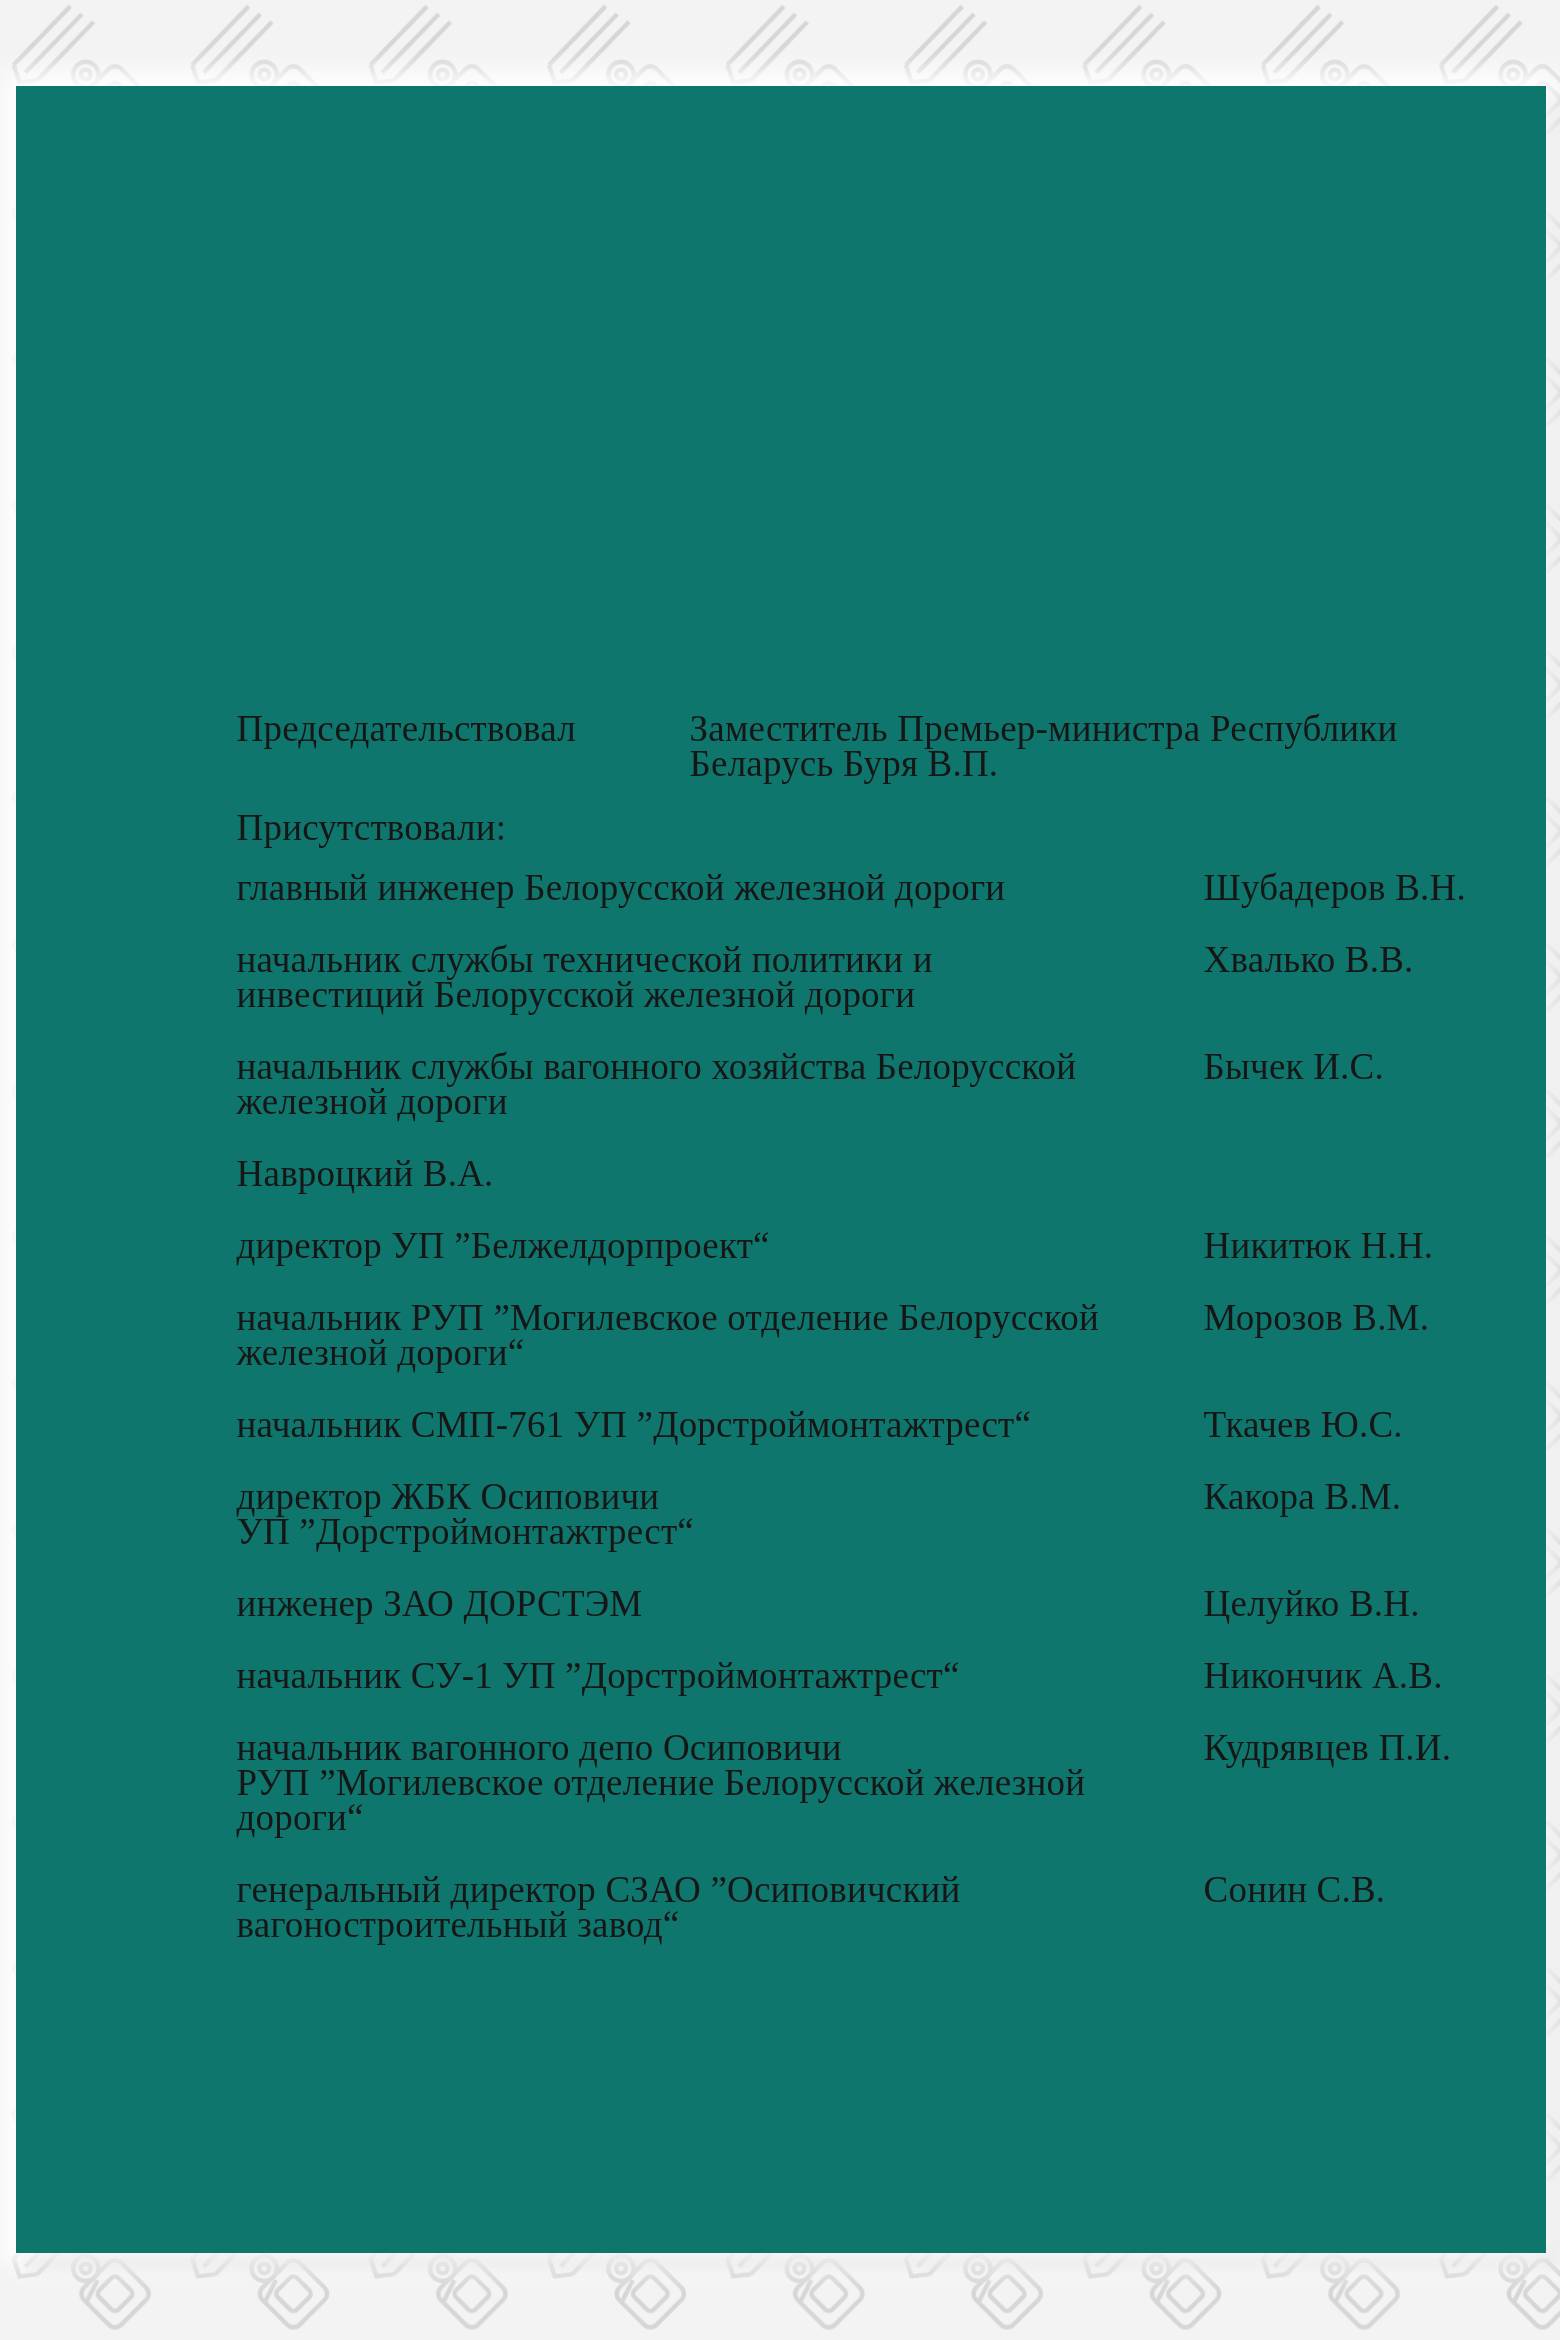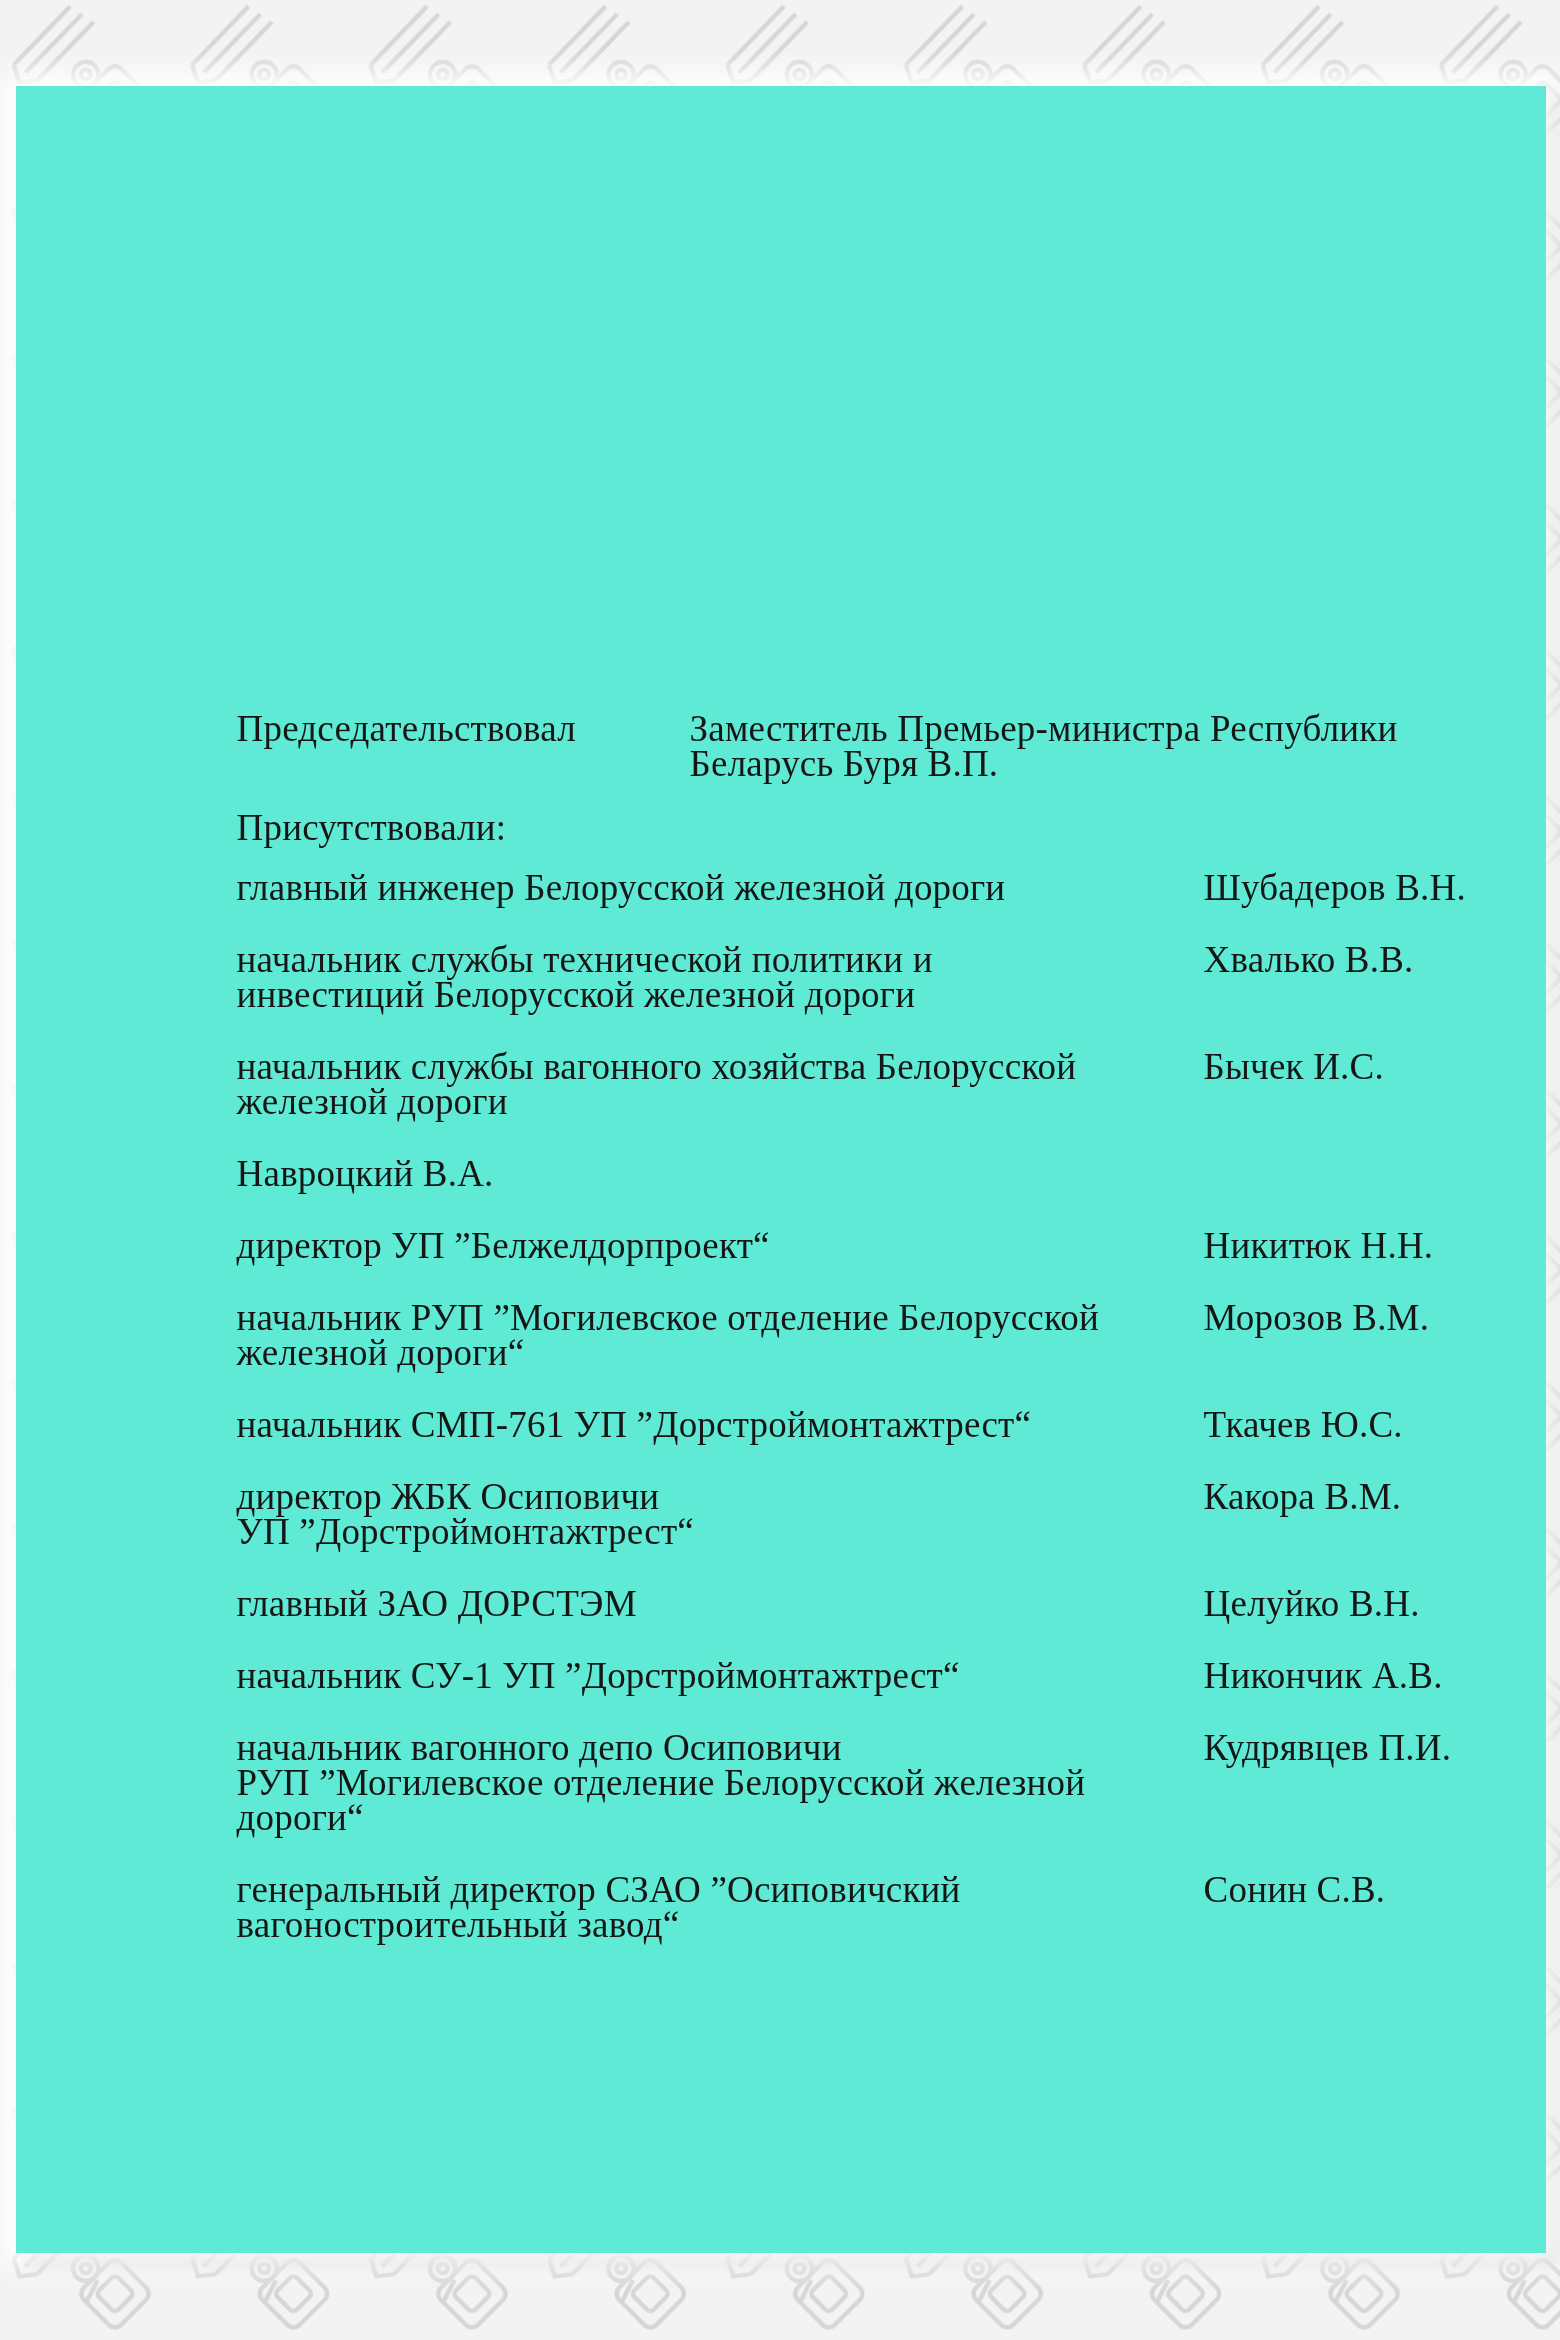--- a/index.html
+++ b/index.html
@@ -21,21 +21,21 @@
     left: 0; top: 0;
     width: 1560px; height: 2341px;
     display: block;
   }
   .page {
     position: absolute;
     left: 15.6px;
     top: 86px;
     width: 1530px;
     height: 2167px;
-    background: #5eead4;
+    background: #0f766e;
     box-shadow: 0 0 25px 13.7px rgba(255,255,255,0.95),
                 9.8px 9.8px 15.6px rgba(0,0,0,0.22);
     box-sizing: border-box;
     padding: 625px 55px 0 221px;
   }
   .doc {
     color: #161616;
     font-size: 37px;
     line-height: 35px;
     letter-spacing: 0.2px;
@@ -135,21 +135,21 @@
         <div class="nm">Ткачев Ю.С.</div>
       </div>
 
       <div class="row">
         <div class="pos">директор ЖБК Осиповичи
 УП ”Дорстроймонтажтрест“</div>
         <div class="nm">Какора В.М.</div>
       </div>
 
       <div class="row">
-        <div class="pos">главный ЗАО ДОРСТЭМ</div>
+        <div class="pos">инженер ЗАО ДОРСТЭМ</div>
         <div class="nm">Целуйко В.Н.</div>
       </div>
 
       <div class="row">
         <div class="pos">начальник СУ-1 УП ”Дорстроймонтажтрест“</div>
         <div class="nm">Никончик А.В.</div>
       </div>
 
       <div class="row">
         <div class="pos">начальник вагонного депо Осиповичи

